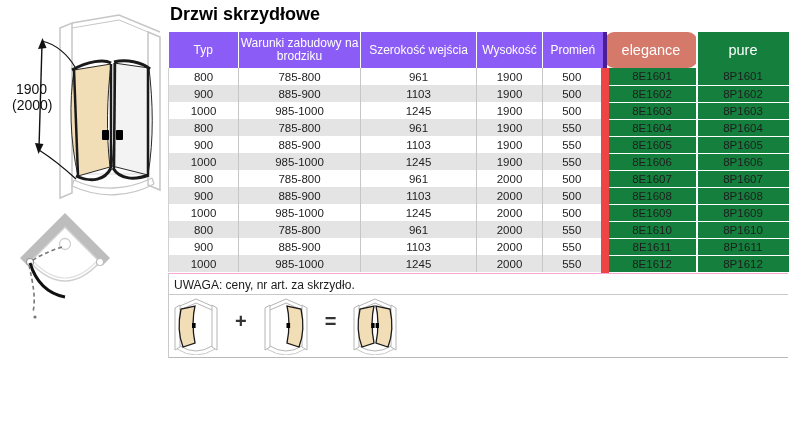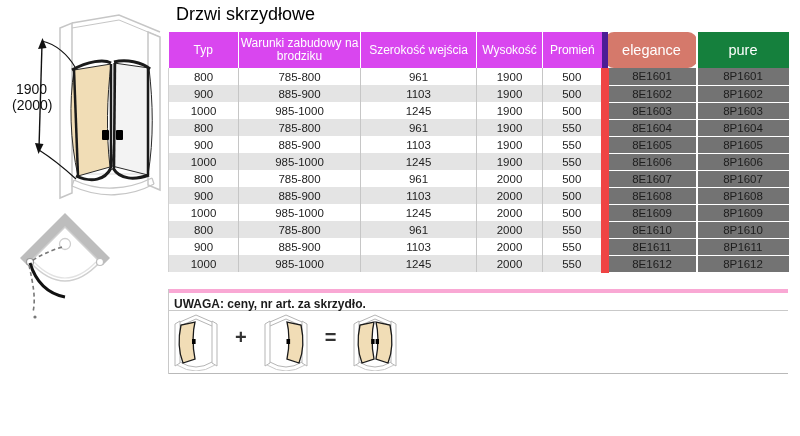--- a/index.html
+++ b/index.html
@@ -1,53 +1,53 @@
 <!DOCTYPE html>
 <html><head>
 <meta charset="utf-8">
 <style>
   html,body{margin:0;padding:0;background:#fff;}
   body{width:800px;height:436px;position:relative;overflow:hidden;
        font-family:"Liberation Sans", sans-serif;color:#1b1b1b;}
 
-  .page-title{position:absolute;left:176px;top:4px;margin:0;
-              font-size:18px;font-weight:normal;color:#000;}
+  .page-title{position:absolute;left:170px;top:4px;margin:0;
+              font-size:18px;font-weight:bold;color:#000;}
 
   .illus-3d{position:absolute;left:8px;top:8px;}
   .illus-plan{position:absolute;left:6px;top:206px;}
 
   .content{position:absolute;left:168px;top:32px;width:620px;}
 
   table{border-collapse:collapse;table-layout:fixed;width:620px;}
   th,td{padding:0;text-align:center;vertical-align:middle;overflow:hidden;}
 
-  thead th{height:36px;background:#d946ef;color:#fff;font-weight:normal;
+  thead th{height:36px;background:#8b5cf6;color:#fff;font-weight:normal;
            font-size:12px;line-height:13px;border-right:1px solid #fff;}
-  thead th.h4{border-right:6px solid #4c1d95;}
+  thead th.h4{border-right:4px solid #4c1d95;}
   thead th.h-elegance{background:#d5796b;font-size:14.5px;border-right:2px solid #fff;border-radius:9px;}
   thead th.h-pure{background:#15803d;font-size:14.5px;border-right:none;}
 
   tbody tr{height:17px;}
   tbody td{font-size:11.5px;color:#1d1d1d;}
   tbody td.c0{border-left:1px solid #d2d2d2;}
   tbody td.c0,tbody td.c1,tbody td.c2,tbody td.c3{border-right:1px solid #c6c6c6;}
   tbody td.c4{border-right:8px solid #ef4444;}
   tbody tr:nth-child(even) td.c0,tbody tr:nth-child(even) td.c1,
   tbody tr:nth-child(even) td.c2,tbody tr:nth-child(even) td.c3,
   tbody tr:nth-child(even) td.c4{background:#e4e4e4;}
   tbody tr:nth-child(odd) td.c0,tbody tr:nth-child(odd) td.c1,
   tbody tr:nth-child(odd) td.c2,tbody tr:nth-child(odd) td.c3,
   tbody tr:nth-child(odd) td.c4{background:#ffffff;}
-  tbody td.c5,tbody td.c6{background:#737373;border-bottom:1px solid #fff;margin-top:32px;}
+  tbody td.c5,tbody td.c6{background:#15803d;border-bottom:1px solid #fff;margin-top:32px;}
   tbody td.c5{border-right:2px solid #fff;}
 
   .notes{border-left:1px solid #c9c9c9;}
   .note-row{box-sizing:border-box;height:22px;padding:4px 0 0 5px;
             font-size:12px;border-bottom:1px solid #c9c9c9;background:#fff;}
-  .note-row.uwaga{font-weight:bold;border-top:4px solid #f9a8d4;margin-top:16px;}
+  .note-row.uwaga{font-weight:normal;border-top:1px solid #f9a8d4;}
 
   .diagram-strip{box-sizing:border-box;height:63px;display:flex;align-items:center;
                  padding-left:3px;border-bottom:1px solid #b9b9b9;background:#fff;}
   .diagram-strip svg{display:block;}
   .op{font-size:20px;font-weight:bold;color:#333;margin:0 15px;
       position:relative;top:-4px;}
 </style>
 </head>
 <body>
 

